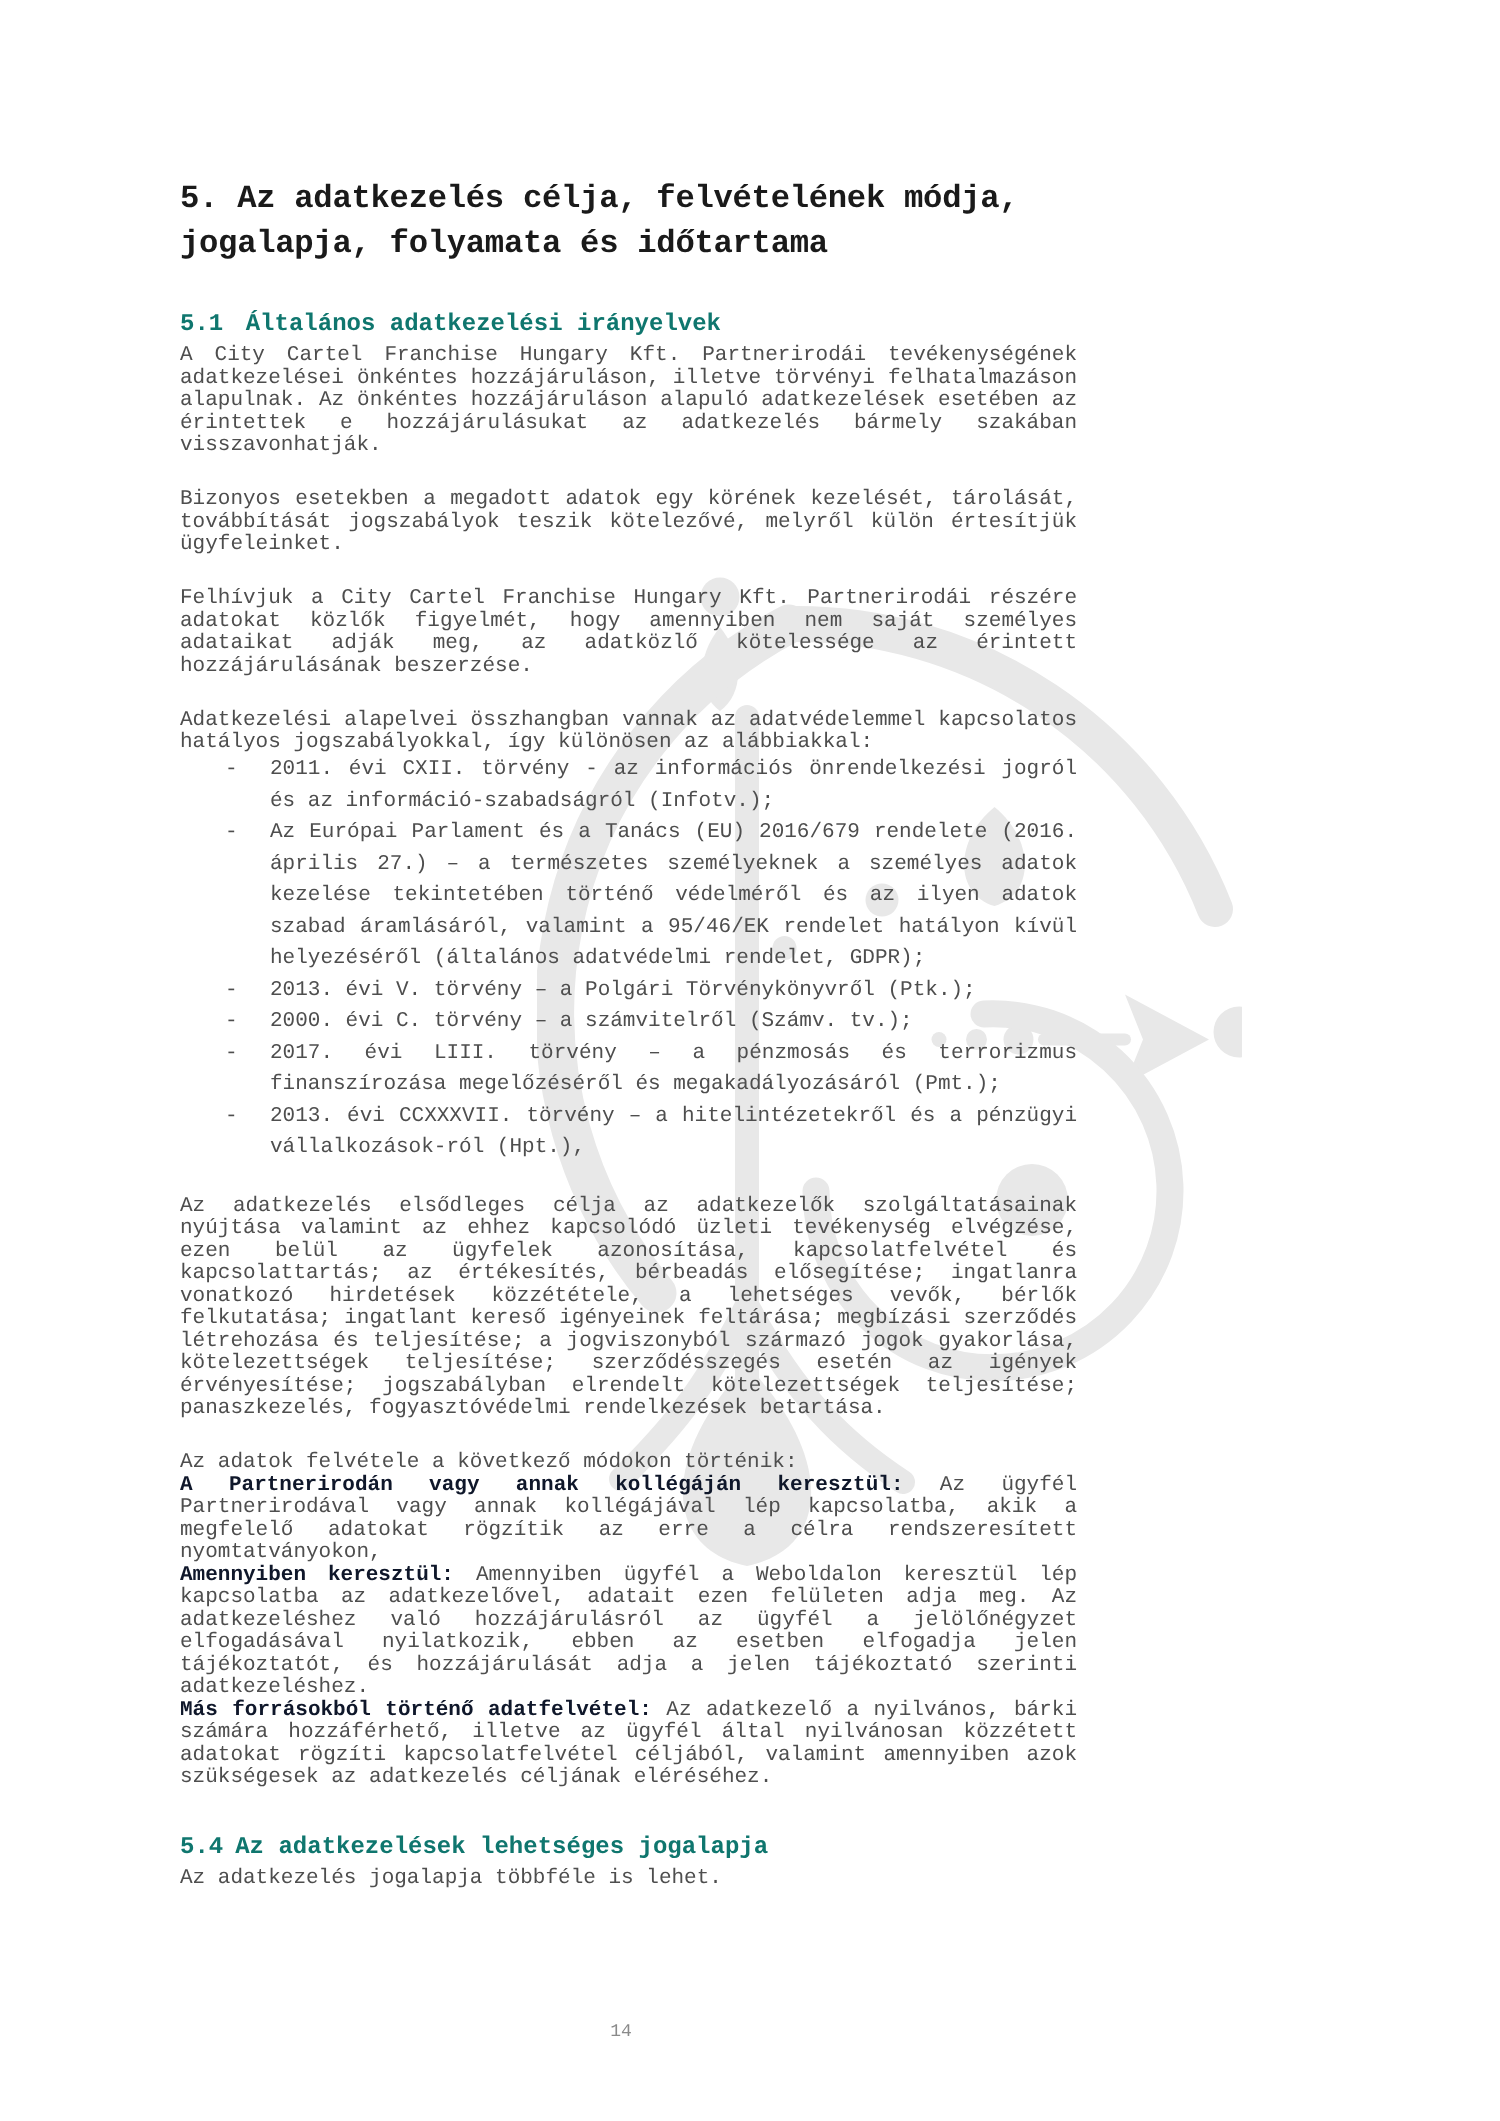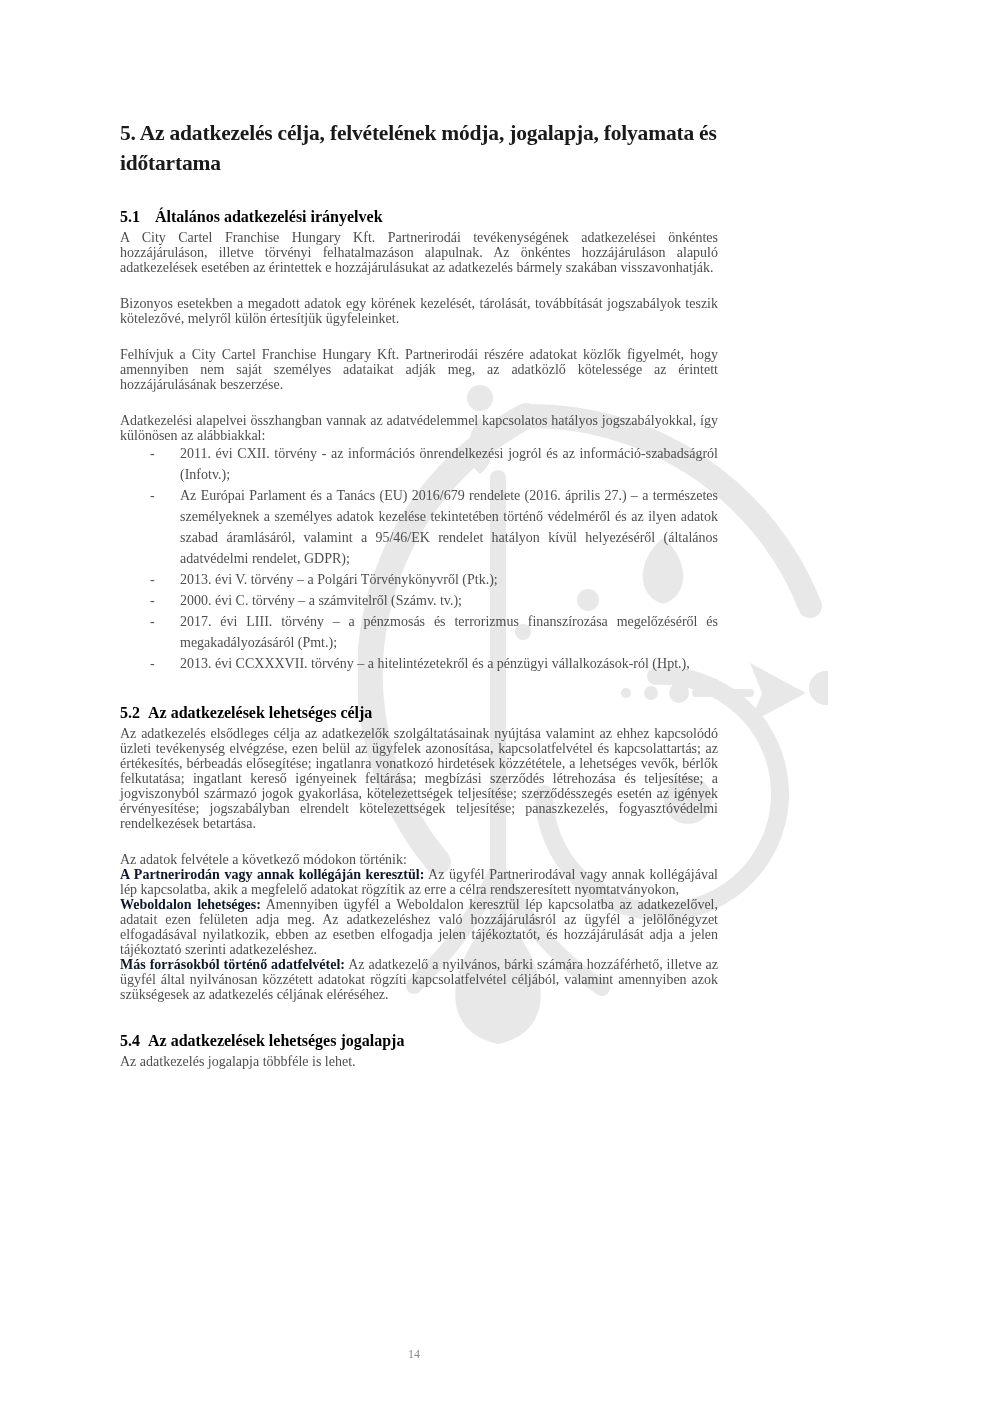--- a/index.html
+++ b/index.html
@@ -1,41 +1,41 @@
 <!DOCTYPE html>
 <html lang="hu"><head>
 <meta charset="utf-8">
 <style>
   html,body{margin:0;padding:0;background:#ffffff;}
   .page{
     position:relative;
     width:828px;height:1414px;
     background:#ffffff;
     overflow:hidden;
-    font-family:Liberation Serif, serif;
+    font-family:Liberation Mono, monospace;
   }
   .watermark{
     position:absolute;left:358px;top:370px;
     width:650px;height:692px;
     z-index:0;
   }
   .content{
     position:relative;z-index:1;
     padding:118px 110px 0 120px;
   }
   h1{
     margin:0 0 22px 0;
     font-size:21.5px;line-height:30px;
     font-weight:800;color:#1a1a1a;
     letter-spacing:-0.2px;
   }
   h2{
     margin:28px 0 3px 0;
     font-size:16px;line-height:21px;
-    font-weight:bold;color:#000000;
+    font-weight:bold;color:#0f766e;
   }
   h2 .h-num{margin-right:8px;}
   h2 .h-num.wide{margin-right:15px;}
   p{
     margin:21px 0 0 0;
     font-size:14px;line-height:15px;
     color:#4e4e4e;text-align:justify;
   }
   h2 + p{margin-top:0;}
   p.cont{margin-top:0;}
@@ -140,28 +140,25 @@
       <li>
           <span class="marker">-</span>
           <span class="li-text">2017. évi LIII. törvény – a pénzmosás és terrorizmus finanszírozása megelőzéséről és megakadályozásáról (Pmt.);</span>
         </li>
       <li>
           <span class="marker">-</span>
           <span class="li-text">2013. évi CCXXXVII. törvény – a hitelintézetekről és a pénzügyi vállalkozások-ról (Hpt.),</span>
         </li>
     </ul>
 
-    <h2>
-      <span class="h-num">5.2</span><span>Az adatkezelések lehetséges célja</span>
-    </h2>
     <p>Az adatkezelés elsődleges célja az adatkezelők szolgáltatásainak nyújtása valamint az ehhez kapcsolódó üzleti tevékenység elvégzése, ezen belül az ügyfelek azonosítása, kapcsolatfelvétel és kapcsolattartás; az értékesítés, bérbeadás elősegítése; ingatlanra vonatkozó hirdetések közzététele, a lehetséges vevők, bérlők felkutatása; ingatlant kereső igényeinek feltárása; megbízási szerződés létrehozása és teljesítése; a jogviszonyból származó jogok gyakorlása, kötelezettségek teljesítése; szerződésszegés esetén az igények érvényesítése; jogszabályban elrendelt kötelezettségek teljesítése; panaszkezelés, fogyasztóvédelmi rendelkezések betartása.</p>
 
     <p>Az adatok felvétele a következő módokon történik:</p>
     <p class="cont"><b>A Partnerirodán vagy annak kollégáján keresztül:</b><span> Az ügyfél Partnerirodával vagy annak kollégájával lép kapcsolatba, akik a megfelelő adatokat rögzítik az erre a célra rendszeresített nyomtatványokon,</span></p>
-    <p class="cont"><b>Weboldalon lehetséges:</b><span> Amennyiben ügyfél a Weboldalon keresztül lép kapcsolatba az adatkezelővel, adatait ezen felületen adja meg. Az adatkezeléshez való hozzájárulásról az ügyfél a jelölőnégyzet elfogadásával nyilatkozik, ebben az esetben elfogadja jelen tájékoztatót, és hozzájárulását adja a jelen tájékoztató szerinti adatkezeléshez.</span></p>
+    <p class="cont"><b>Amennyiben keresztül:</b><span> Amennyiben ügyfél a Weboldalon keresztül lép kapcsolatba az adatkezelővel, adatait ezen felületen adja meg. Az adatkezeléshez való hozzájárulásról az ügyfél a jelölőnégyzet elfogadásával nyilatkozik, ebben az esetben elfogadja jelen tájékoztatót, és hozzájárulását adja a jelen tájékoztató szerinti adatkezeléshez.</span></p>
     <p class="cont"><b>Más forrásokból történő adatfelvétel:</b><span> Az adatkezelő a nyilvános, bárki számára hozzáférhető, illetve az ügyfél által nyilvánosan közzétett adatokat rögzíti kapcsolatfelvétel céljából, valamint amennyiben azok szükségesek az adatkezelés céljának eléréséhez.</span></p>
 
     <h2>
       <span class="h-num">5.4</span><span>Az adatkezelések lehetséges jogalapja</span>
     </h2>
     <p>Az adatkezelés jogalapja többféle is lehet.</p>
 
   </div>
 
   <div class="footer">14</div>

